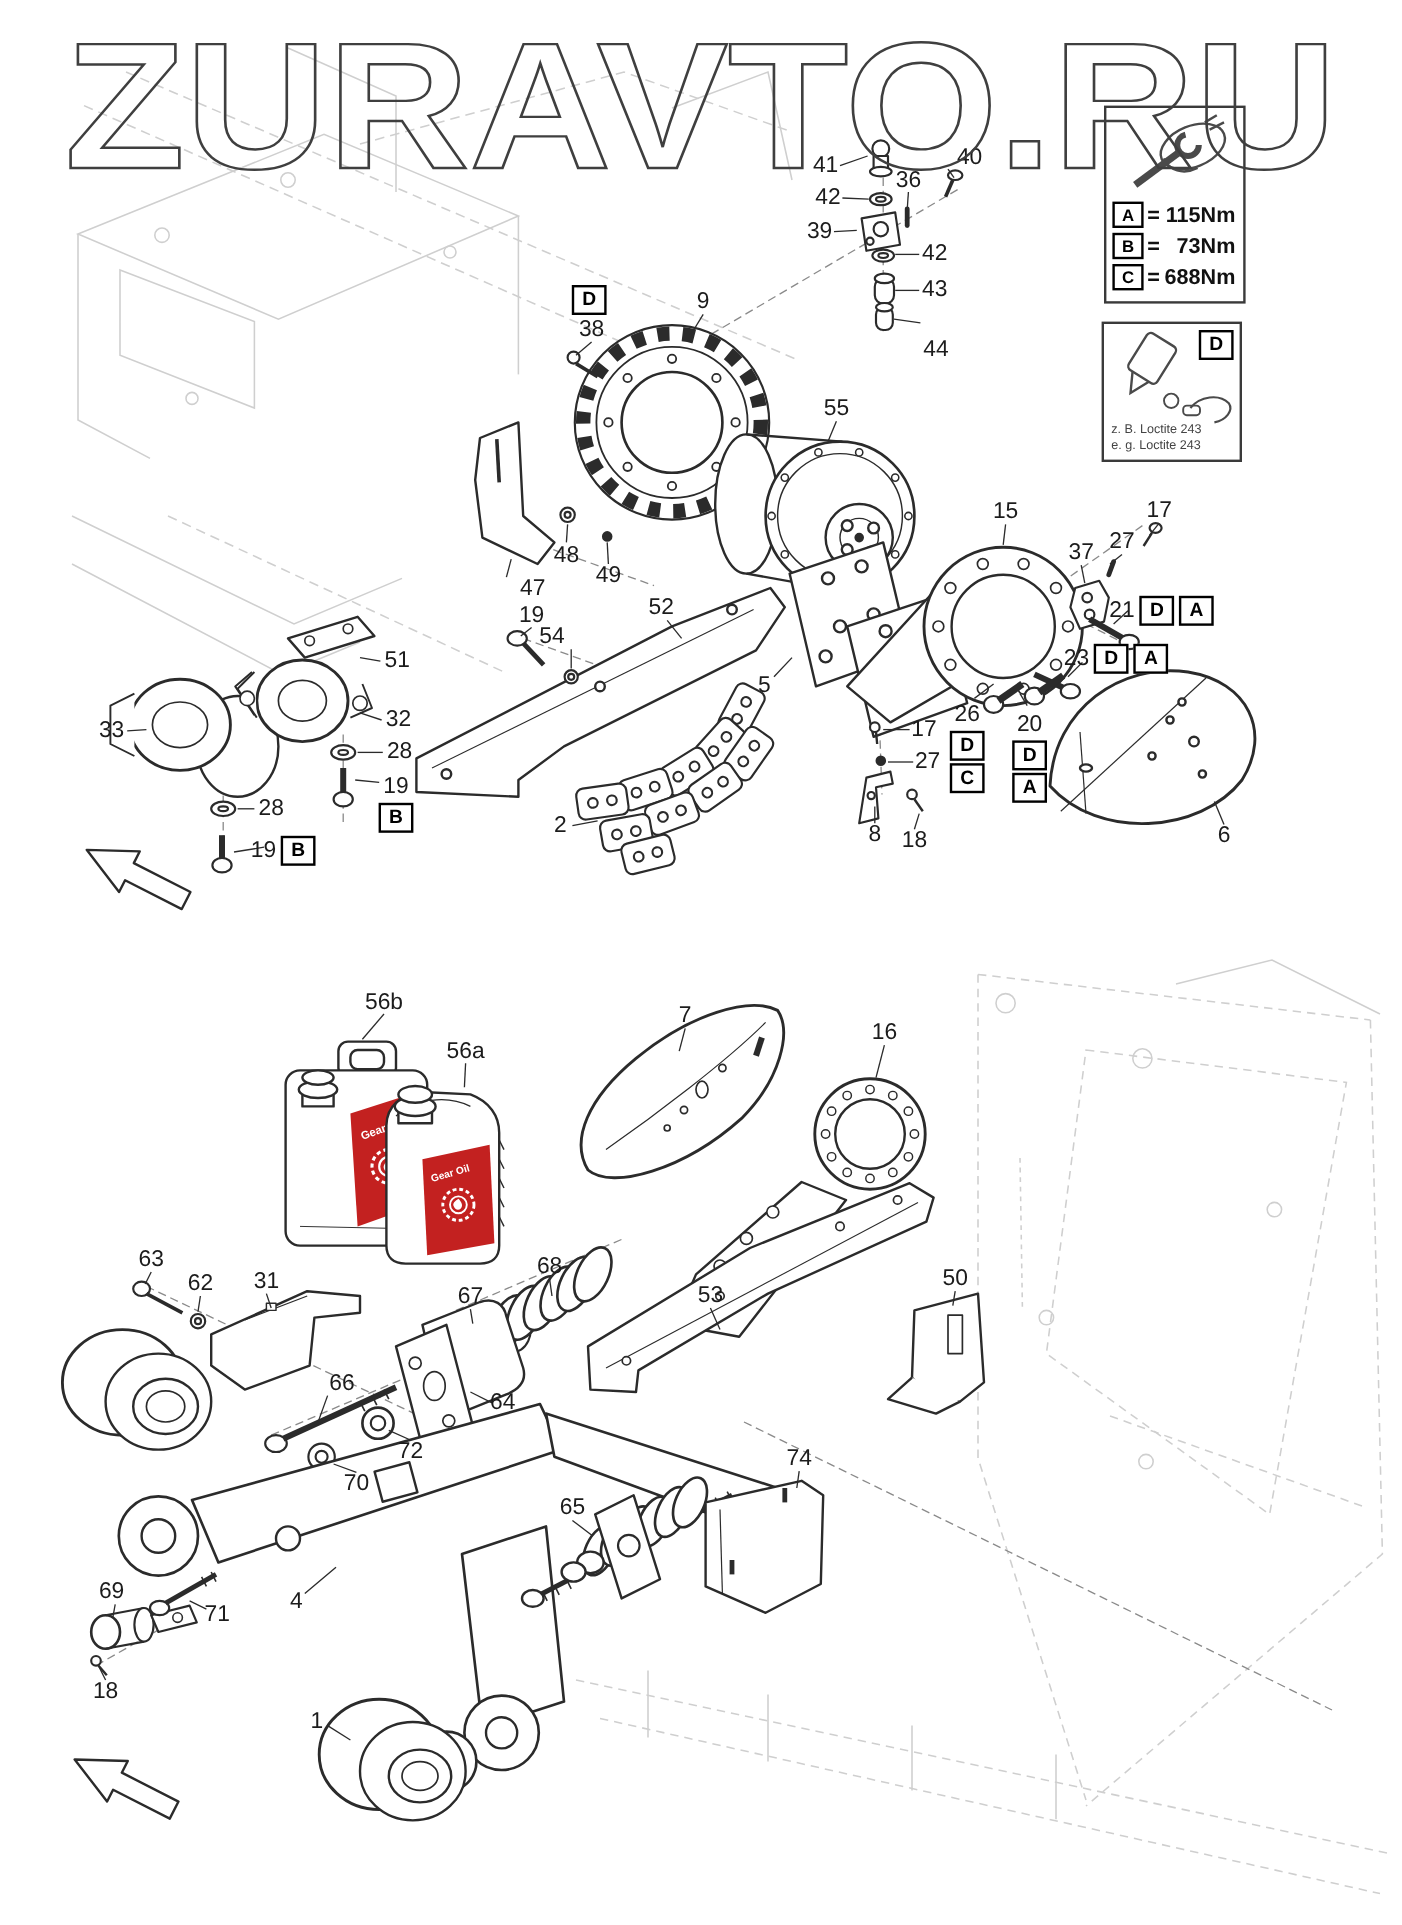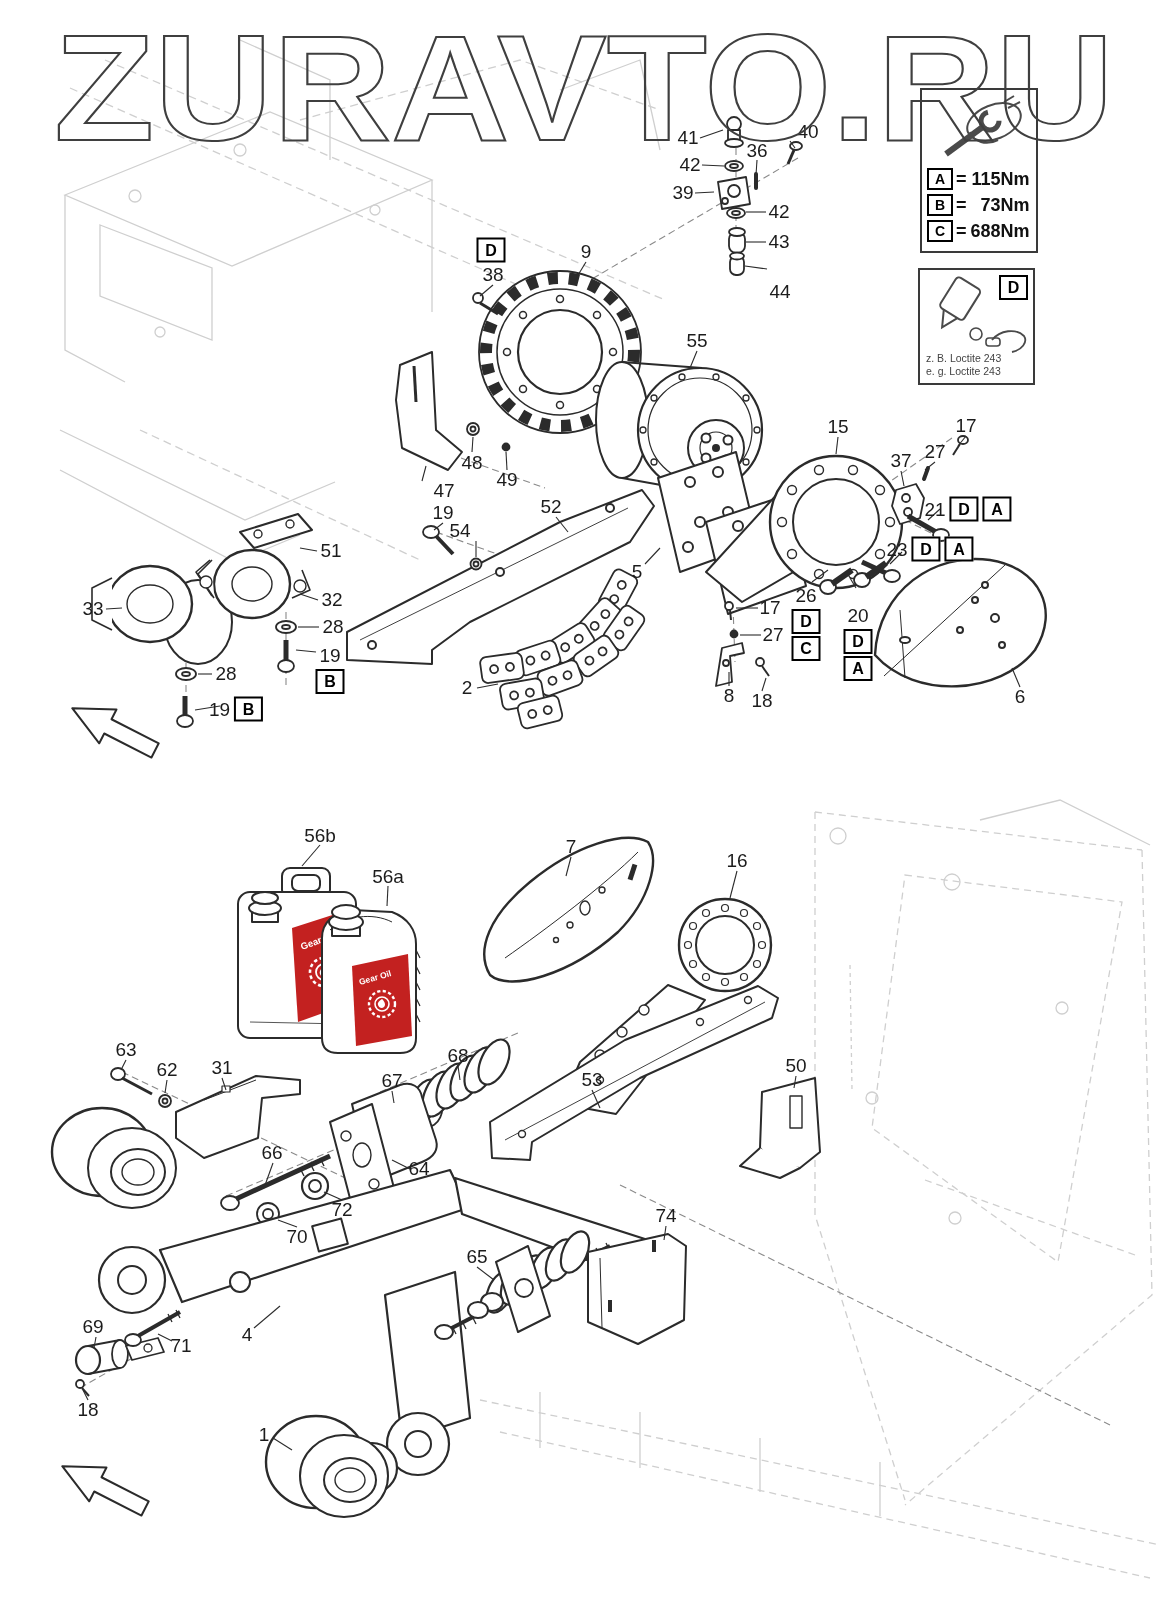--- a/index.html
+++ b/index.html
@@ -687,21 +687,21 @@
       <div class="plabel" style="left: 930px; top: 549px;">
         <span class="num">23</span>
         <span class="lbox">D</span>
         <span class="lbox">A</span>
       </div>
       <div class="plabel col" style="left: 806px; top: 585px;">
         <span class="num">26</span>
         <span class="lbox">D</span>
         <span class="lbox">C</span>
       </div>
-      <div class="plabel col" style="left: 858px; top: 593px; margin-top: 12px;">
+      <div class="plabel col" style="left: 858px; top: 593px;">
         <span class="num">20</span>
         <span class="lbox">D</span>
         <span class="lbox">A</span>
       </div>
       <div class="plabel" style="left: 770px; top: 608px;">
         <span class="num">17</span>
       </div>
       <div class="plabel" style="left: 773px; top: 635px;">
         <span class="num">27</span>
       </div>
@@ -781,21 +781,21 @@
       </div>
       <div class="plabel" style="left: 222px; top: 1068px;">
         <span class="num">31</span>
       </div>
       <div class="plabel" style="left: 392px; top: 1081px;">
         <span class="num">67</span>
       </div>
       <div class="plabel" style="left: 458px; top: 1056px;">
         <span class="num">68</span>
       </div>
-      <div class="plabel" style="left: 272px; top: 1153px;">
+      <div class="plabel" style="left: 285px; top: 1153px;">
         <span class="num">66</span>
       </div>
       <div class="plabel" style="left: 419px; top: 1169px;">
         <span class="num">64</span>
       </div>
       <div class="plabel" style="left: 342px; top: 1210px;">
         <span class="num">72</span>
       </div>
       <div class="plabel" style="left: 297px; top: 1237px;">
         <span class="num">70</span>

